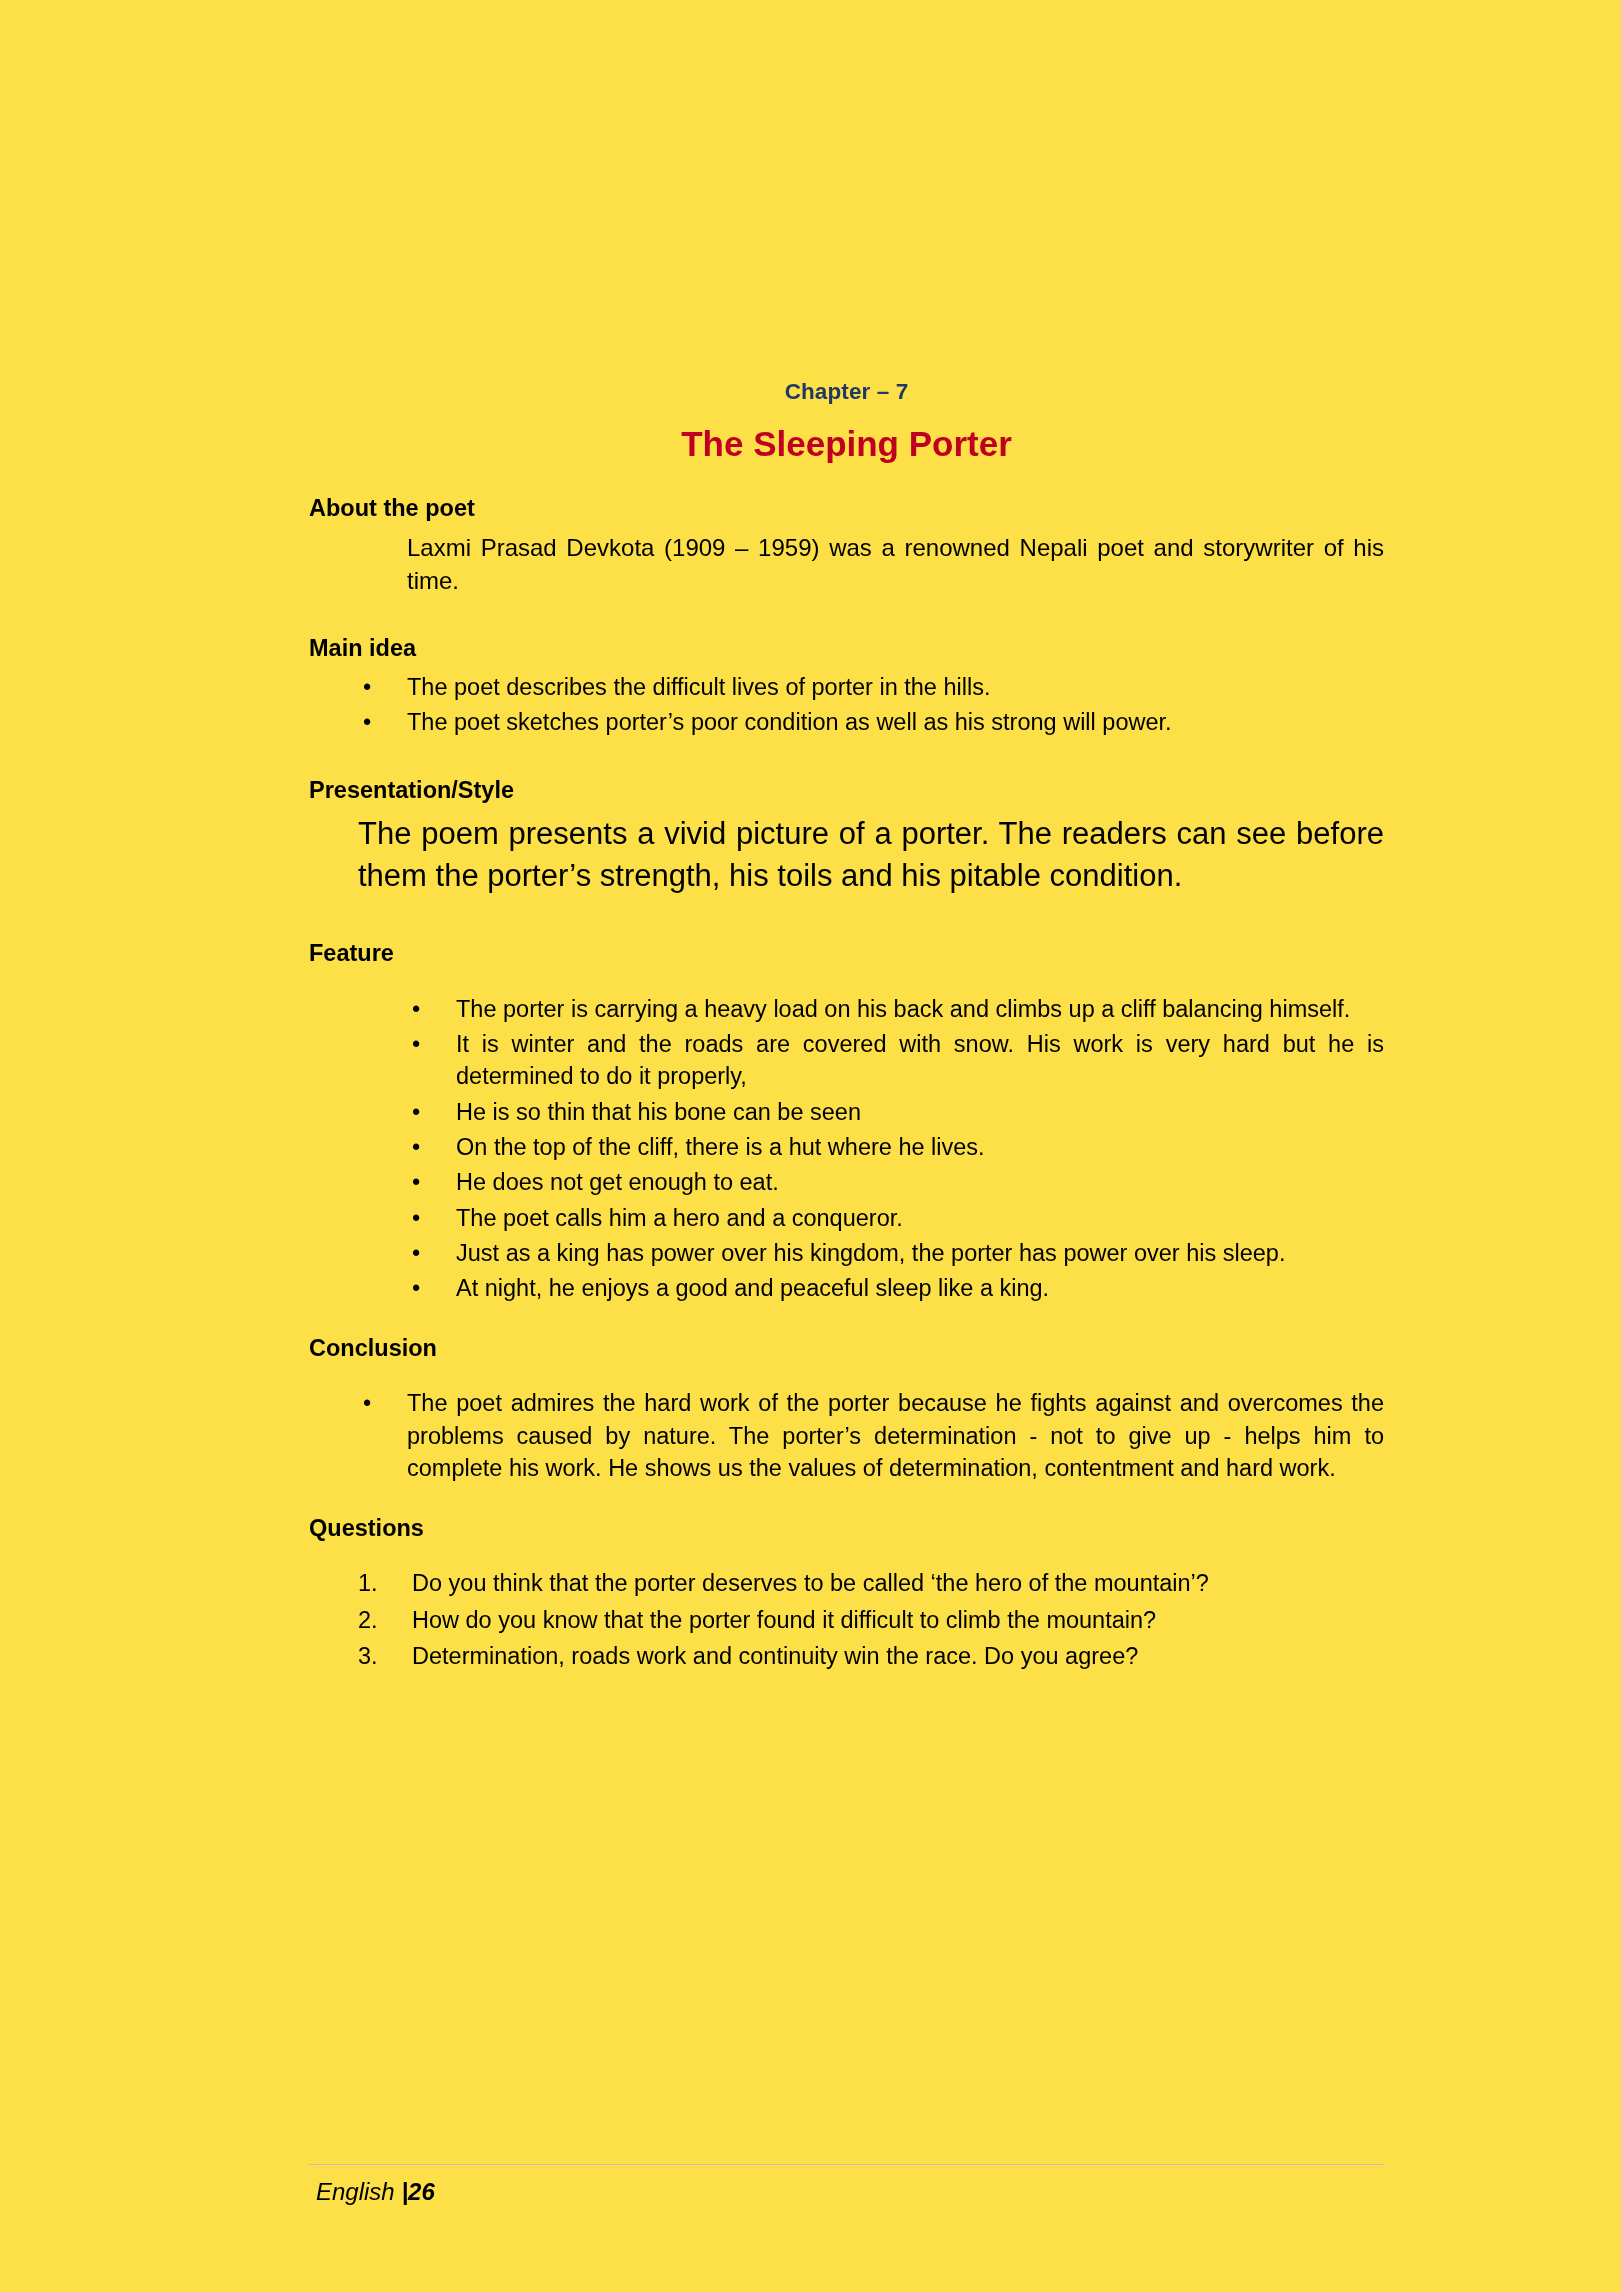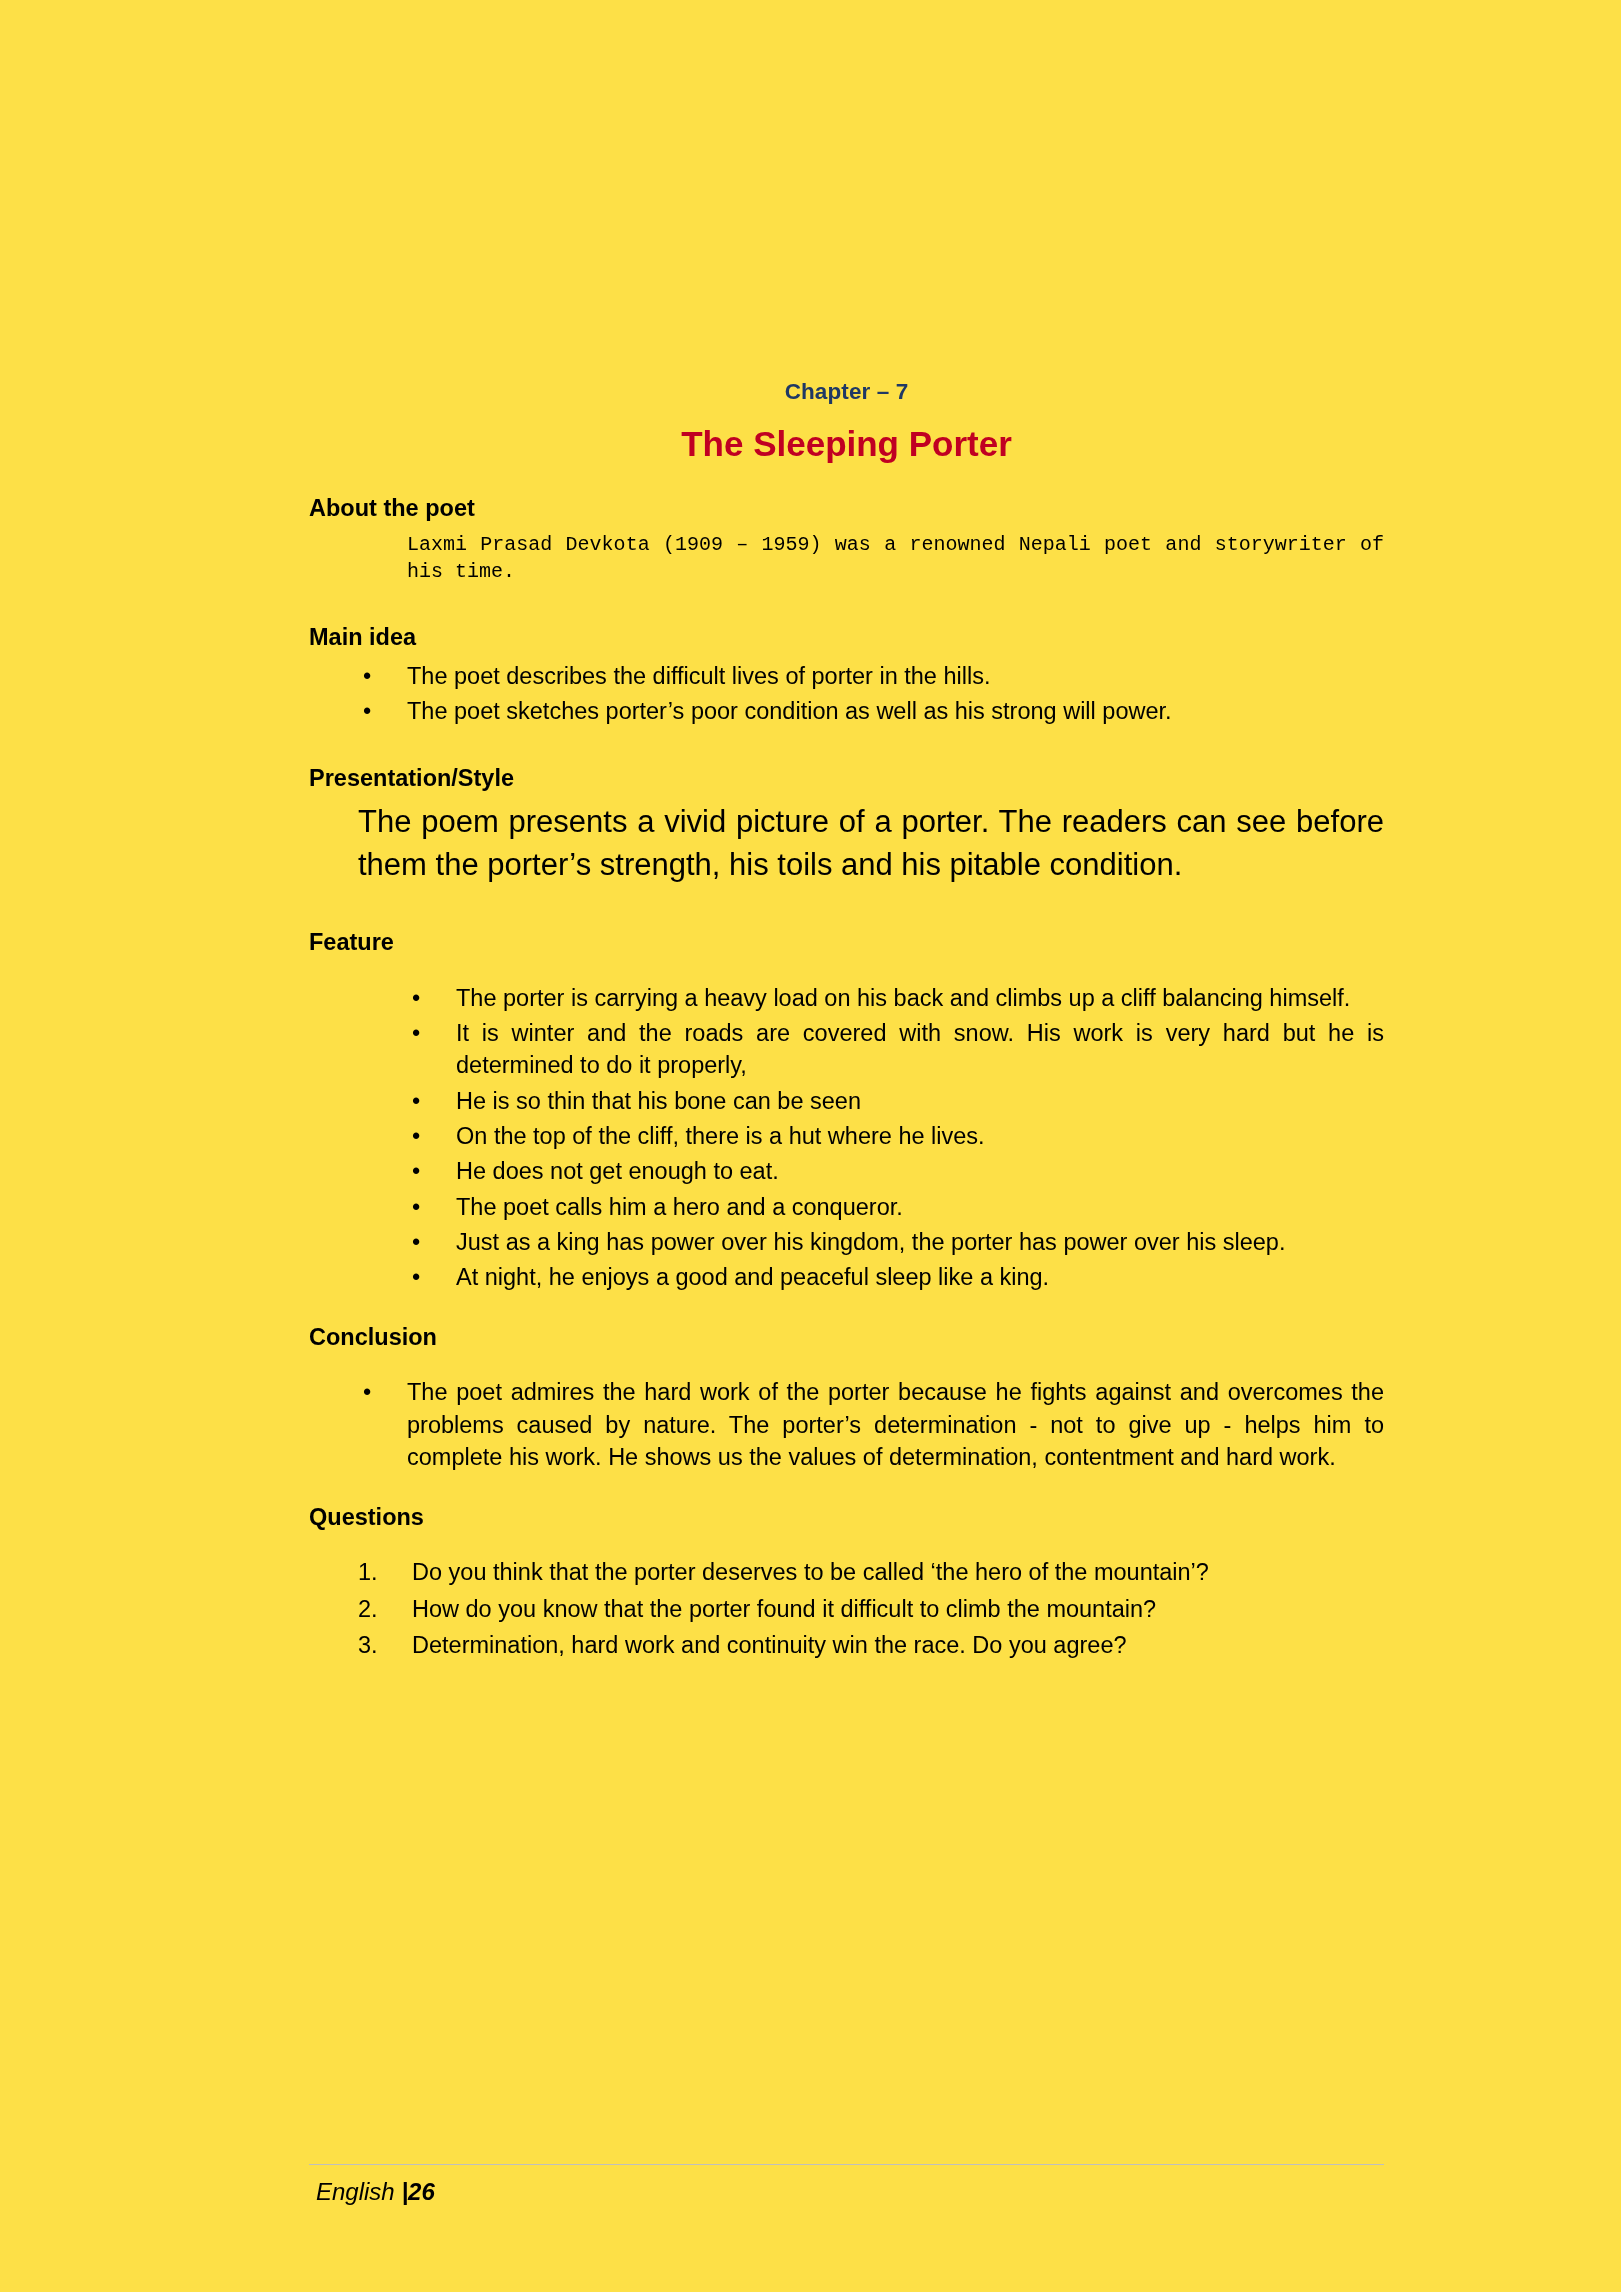--- a/index.html
+++ b/index.html
@@ -69,25 +69,24 @@
     line-height: 1.2;
   }
 
   .gap-sm { height: 16.7px; }
   .gap-md { height: 29px; }
   .gap-lg { height: 37px; }
 
   
   .para-deep {
     margin: 0 0 0 98px;
-    font-size: 20px;
+    font-size: 24px;
     line-height: 1.38;
     text-align: justify;
     width: 977px;
-    font-family: Liberation Mono, monospace;
   }
   
   .para-mid {
     margin: 0 0 4px 49px;
     font-size: 31px;
     line-height: 1.38;
     text-align: justify;
     width: 1026px;
   }
 
@@ -254,21 +253,21 @@
       <li class="numitem">
         <span class="num">1.</span>
         <span>Do you think that the porter deserves to be called ‘the hero of the mountain’?</span>
       </li>
       <li class="numitem">
         <span class="num">2.</span>
         <span>How do you know that the porter found it difficult to climb the mountain?</span>
       </li>
       <li class="numitem">
         <span class="num">3.</span>
-        <span>Determination, hard work and continuity win the race. Do you agree?</span>
+        <span>Determination, roads work and continuity win the race. Do you agree?</span>
       </li>
     </ol>
 
   </div>
 
   <div class="footer-rule"></div>
   <div class="footer-text">
     <span>English</span><span> </span><span class="pagenum">|</span><span class="pagenum">26</span>
   </div>
 

